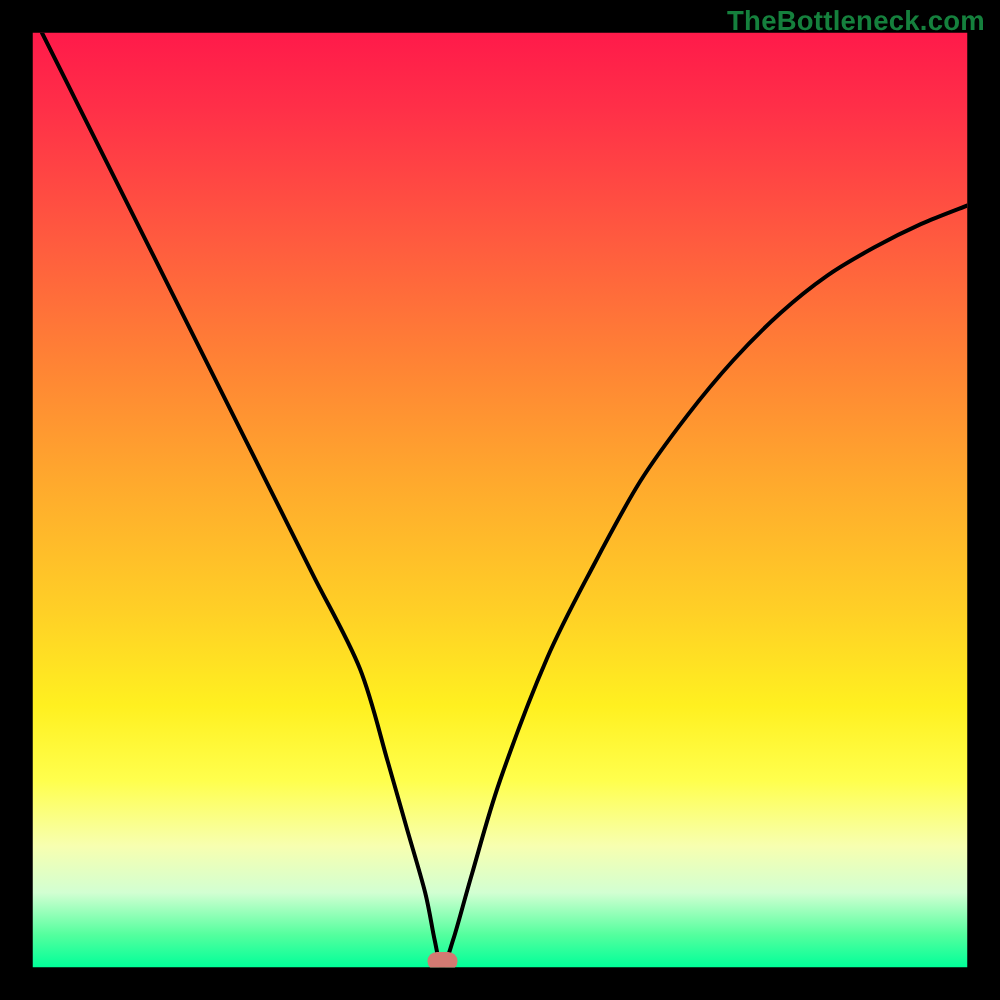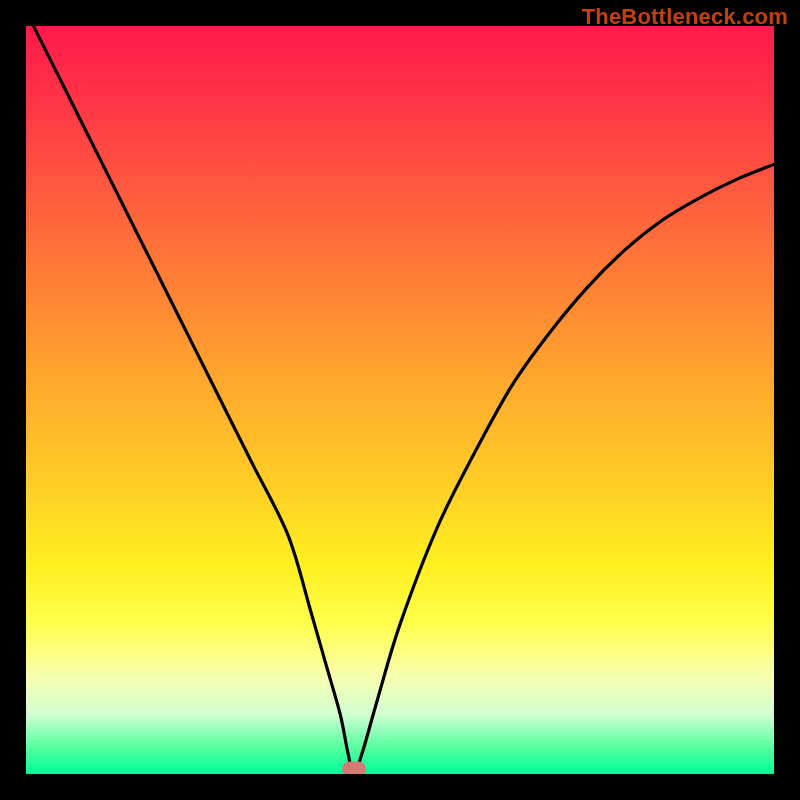--- a/index.html
+++ b/index.html
@@ -14,21 +14,21 @@
   .frame {
     position: relative;
     width: 800px;
     height: 800px;
     background: #000;
   }
   .watermark {
     position: absolute;
     top: 4px;
     right: 12px;
-    color: #c2410c;
+    color: #15803d;
     font-size: 22px;
     font-weight: 600;
     letter-spacing: 0.2px;
     z-index: 5;
   }
   .plot-area {
     position: absolute;
     left: 26px;
     top: 26px;
     width: 748px;

